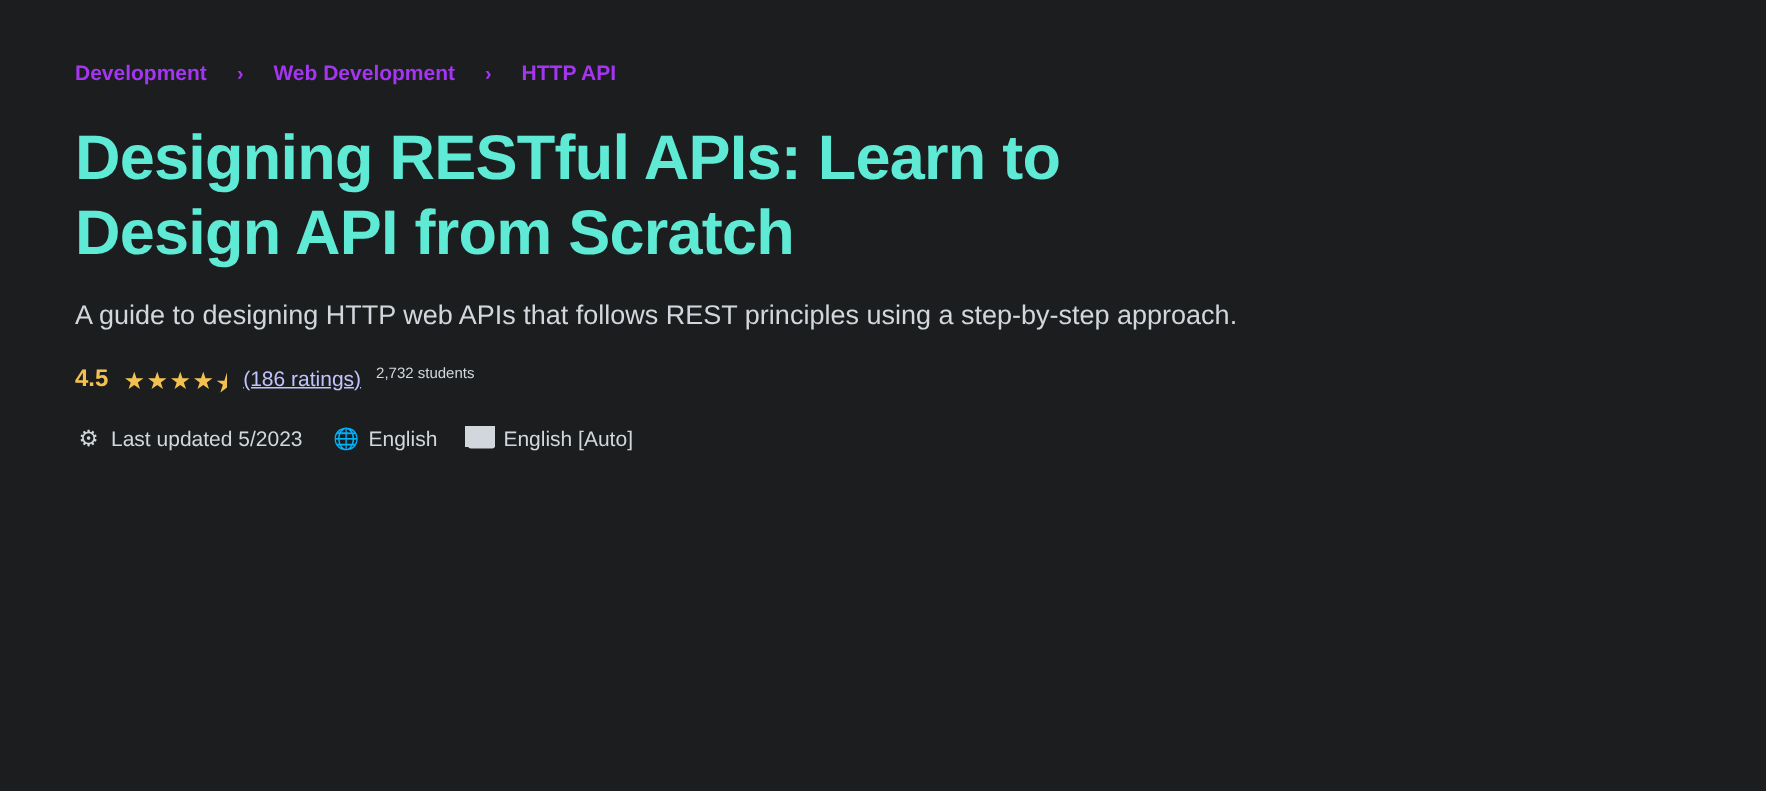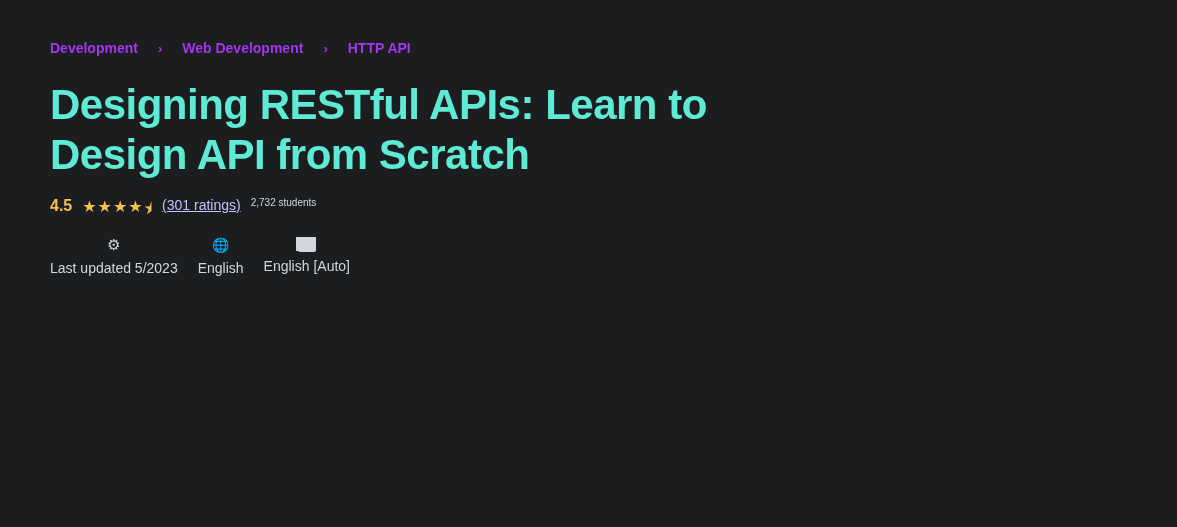--- a/index.html
+++ b/index.html
@@ -113,21 +113,20 @@
       align-items: center;
       gap: 20px;
       font-size: 14px;
       color: #d1d7dc;
     }
 
     .meta-item {
       display: flex;
       align-items: center;
       gap: 6px;
-      flex-direction: column;
     }
 
     .meta-icon {
       width: 18px;
       height: 18px;
       display: inline-flex;
       align-items: center;
       justify-content: center;
       font-size: 15px;
     }
@@ -172,31 +171,32 @@
   <div class="breadcrumb">
     <span class="breadcrumb-item">Development</span>
     <span class="breadcrumb-separator">›</span>
     <span class="breadcrumb-item">Web Development</span>
     <span class="breadcrumb-separator">›</span>
     <span class="breadcrumb-item">HTTP API</span>
   </div>
 
   <h1 class="course-title">Designing RESTful APIs: Learn to Design API from Scratch</h1>
 
+  <p class="course-description">A guide to designing HTTP web APIs that follows REST principles using a step-by-step approach.</p>
 
   <div class="rating-row">
     <span class="rating-number">4.5</span>
     <div class="stars">
       <span class="star">★</span>
       <span class="star">★</span>
       <span class="star">★</span>
       <span class="star">★</span>
       <span class="star">⯨</span>
     </div>
-    <a class="ratings-link">(301 ratings)</a>
+    <a class="ratings-link">(186 ratings)</a>
     <span class="students-count">2,732 students</span>
   </div>
 
 
   <div class="meta-row">
     <div class="meta-item">
       <span class="meta-icon gear-icon"></span>
       <span>Last updated 5/2023</span>
     </div>
     <div class="meta-item">

